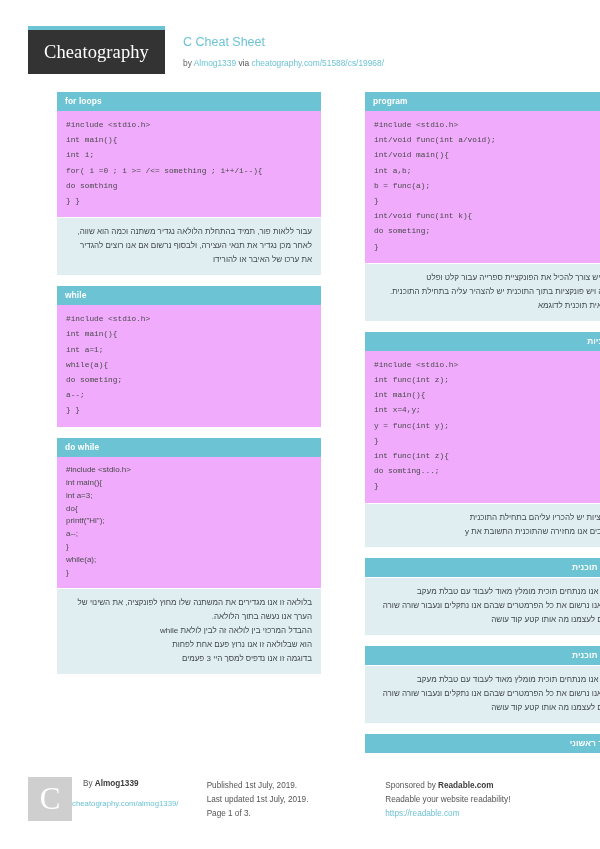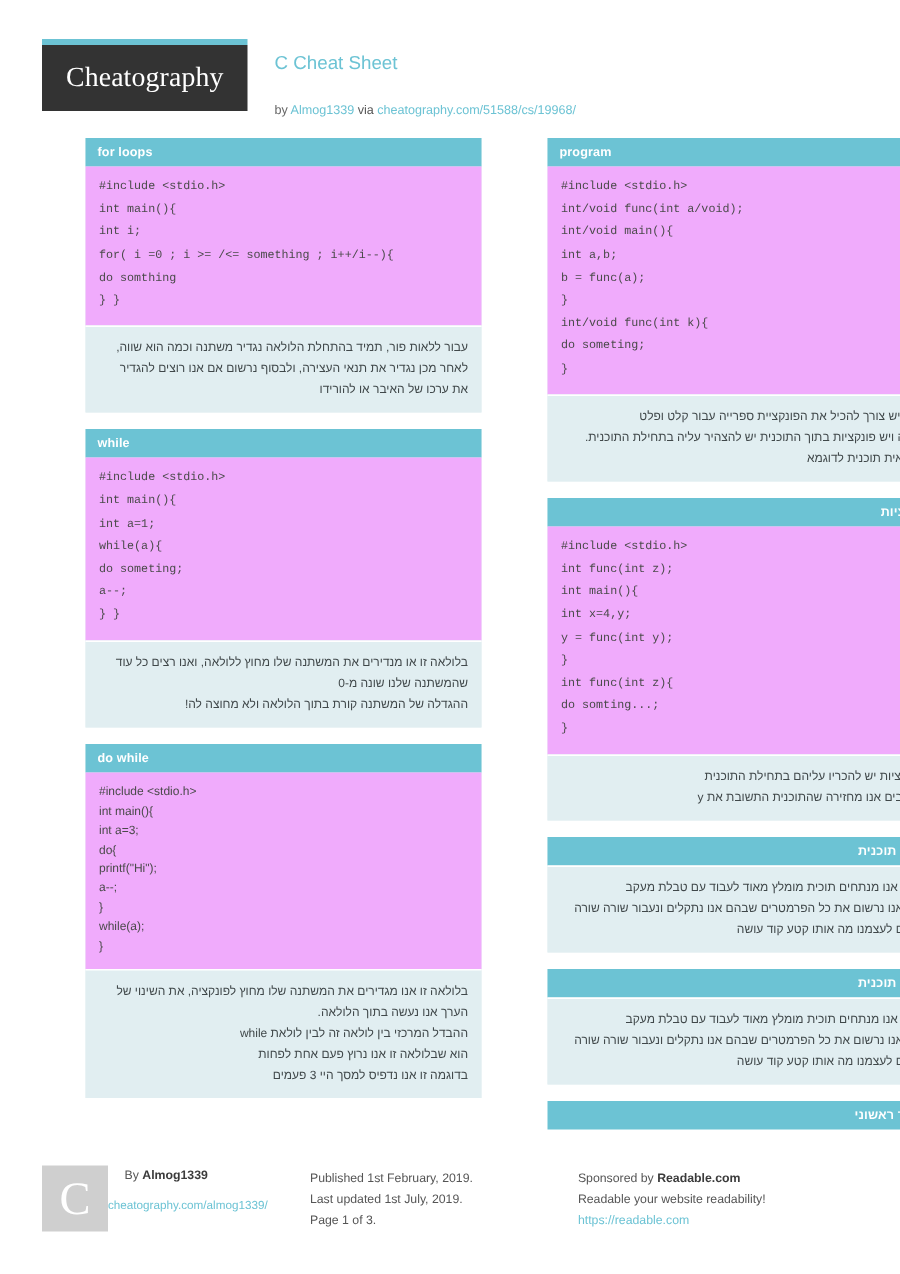--- a/index.html
+++ b/index.html
@@ -54,21 +54,21 @@
   }
   .title-wrap {
     padding-left: 18px;
     padding-top: 8px;
     line-height: 1.35;
   }
   .sheet-title {
     color: #6cc3d4;
     font-size: 12.5px;
     font-weight: normal;
-    margin: 0 0 17px 0;
+    margin: 0 0 7px 0;
   }
   .byline {
     font-size: 8.4px;
     color: #666;
   }
   .byline a, .link {
     color: #6cc3d4;
     text-decoration: none;
   }
   .byline .via { color: #555; }
@@ -205,23 +205,20 @@
           <div class="card-head">while</div>
           <div class="card-body">
             <div class="code">#include &lt;stdio.h&gt;
 int main(){
 int a=1;
 while(a){
 do someting;
 a--;
 } }</div>
           </div>
-          <div class="note">בלולאה זו או מנדירים את המשתנה שלו מחוץ ללולאה, ואנו רצים כל עוד
-שהמשתנה שלנו שונה מ-0
-ההגדלה של המשתנה קורת בתוך הלולאה ולא מחוצה לה!</div>
         </div>
         <div class="card">
           <div class="card-head">do while</div>
           <div class="card-body">
             <div class="code sans">#include &lt;stdio.h&gt;
 int main(){
 int a=3;
 do{
 printf("Hi");
 a--;
@@ -290,21 +287,21 @@
 
   <div class="footer">
     <div class="f-col">
       <div class="avatar">C</div>
       <div>
         <div class="f-by"><span>By </span><b>Almog1339</b></div>
         <div class="f-sitelink"><a class="link" href="#">cheatography.com/almog1339/</a></div>
       </div>
     </div>
     <div class="f-col mid">
-      <div class="f-line">Published 1st February, 2019.</div>
+      <div class="f-line">Published 1st July, 2019.</div>
       <div class="f-line">Last updated 1st July, 2019.</div>
       <div class="f-line">Page 1 of 3.</div>
     </div>
     <div class="f-col right">
       <div class="f-line"><span>Sponsored by </span><b>Readable.com</b></div>
       <div class="f-line">Readable your website readability!</div>
       <div class="f-line"><a class="link" href="#">https://readable.com</a></div>
     </div>
   </div>
 

